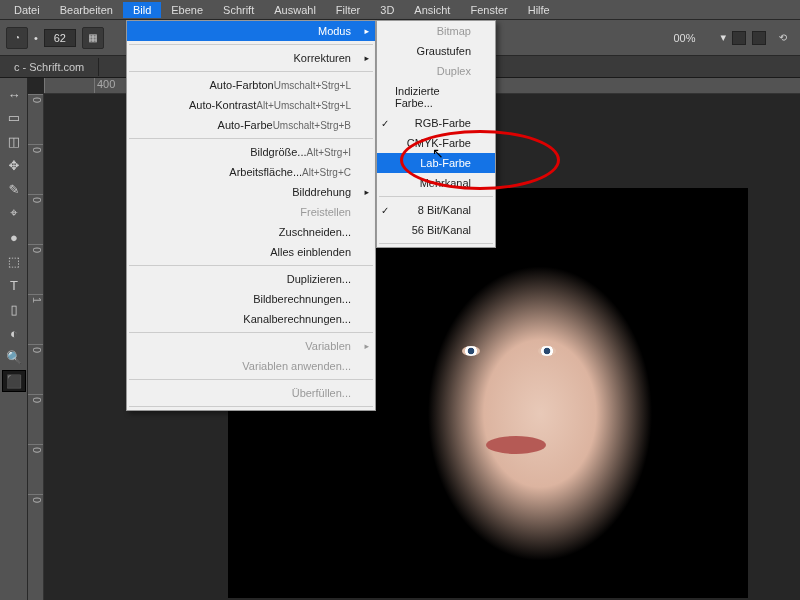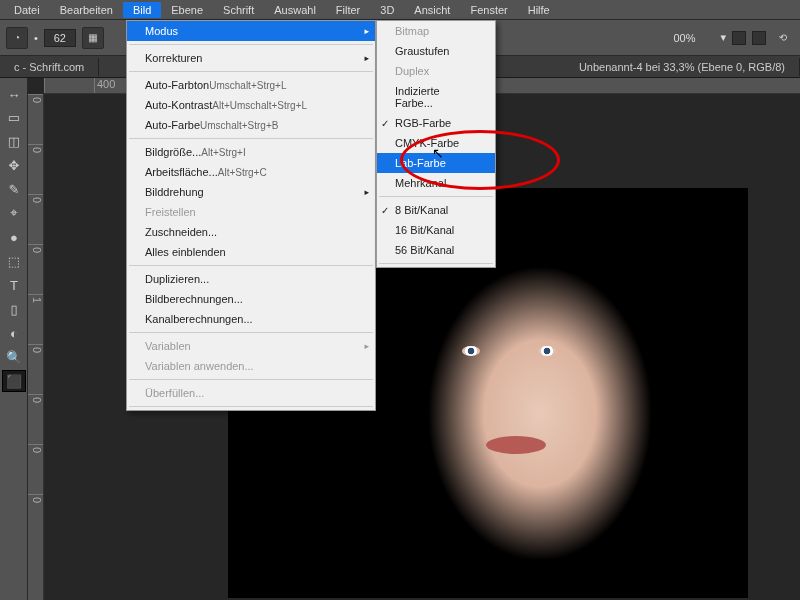--- a/index.html
+++ b/index.html
@@ -29,21 +29,21 @@
  radial-gradient(ellipse 160px 210px at 60% 55%,#e8c9b8 0%,#dcb4a0 35%,#000 70%),
  radial-gradient(circle 110px at 55% 26%,#efe4c6 0%,#d6c89a 45%,transparent 70%),
  radial-gradient(ellipse 70px 50px at 70% 94%,#c23 0%,#a12 55%,transparent 75%);
  position:relative}
 .eye{position:absolute;width:18px;height:10px;background:radial-gradient(circle,#2a4a70 30%,#fff 35%,#fff 55%,#e2c0ac 60%);border-radius:50%}
 .eye.l{top:158px;left:234px}.eye.r{top:158px;left:310px}
 .lips{position:absolute;top:248px;left:258px;width:60px;height:18px;background:#b55a55;border-radius:50%}
 .dropdown{position:absolute;background:#f0f0f0;border:1px solid #999;box-shadow:3px 3px 5px rgba(0,0,0,.4);z-index:10}
 .dd-main{top:20px;left:126px;width:250px}
 .dd-sub{top:20px;left:376px;width:120px}
-.dd-item{padding:4px 24px 4px 18px;color:#222;display:flex;justify-content:flex-start;align-items:center;position:relative}
+.dd-item{padding:4px 24px 4px 18px;color:#222;display:flex;justify-content:flex-end;align-items:center;position:relative}
 .dd-item.hl{background:#1473e6;color:#fff}
 .dd-item.dis{color:#999}
 .dd-sep{height:1px;background:#ccc;margin:3px 2px}
 .dd-arrow::after{content:"▸";position:absolute;right:6px;font-size:9px}
 .dd-check::before{content:"✓";position:absolute;left:4px;font-size:10px}
 .shortcut{color:#666;font-size:10px}
 .annot{position:absolute;top:130px;left:400px;width:160px;height:60px;border:3px solid #d00;border-radius:50%;z-index:20;pointer-events:none}
 .cursor{position:absolute;top:145px;left:432px;z-index:25;font-size:14px;color:#000;pointer-events:none}
 </style>
 </head>
@@ -71,21 +71,20 @@
   <span class="opt-txt">00%</span>
   <span style="color:#ddd">▾</span>
   <div class="opt-chk"></div>
   <div class="opt-chk"></div>
   <div class="opt-icon" style="background:none;border:none">⟲</div>
 </div>
 
 <div class="doc-tabs">
   <div class="doc-tab">c - Schrift.com</div>
   <div class="doc-tab spacer"></div>
-  <div class="doc-tab">Unbenannt-4 bei 33,3% (Ebene 0, RGB/8)</div>
 </div>
 
 <div class="main">
   <div class="tools" id="tools">
       <div class="tool">↔</div>
       <div class="tool">▭</div>
       <div class="tool">◫</div>
       <div class="tool">✥</div>
       <div class="tool">✎</div>
       <div class="tool">⌖</div>
@@ -217,22 +216,19 @@
       <span>Lab-Farbe</span>
     </div>
     <div class="dd-item">
       <span>Mehrkanal</span>
     </div>
     <div class="dd-sep"></div>
     <div class="dd-item dd-check">
       <span>8 Bit/Kanal</span>
     </div>
     <div class="dd-item">
-      <span>16 Bit/Kanal</span>
-    </div>
-    <div class="dd-item">
       <span>56 Bit/Kanal</span>
     </div>
     <div class="dd-sep"></div>
   </div>
 
 <div class="annot"></div>
 <div class="cursor">↖</div>
 
 </body></html>

